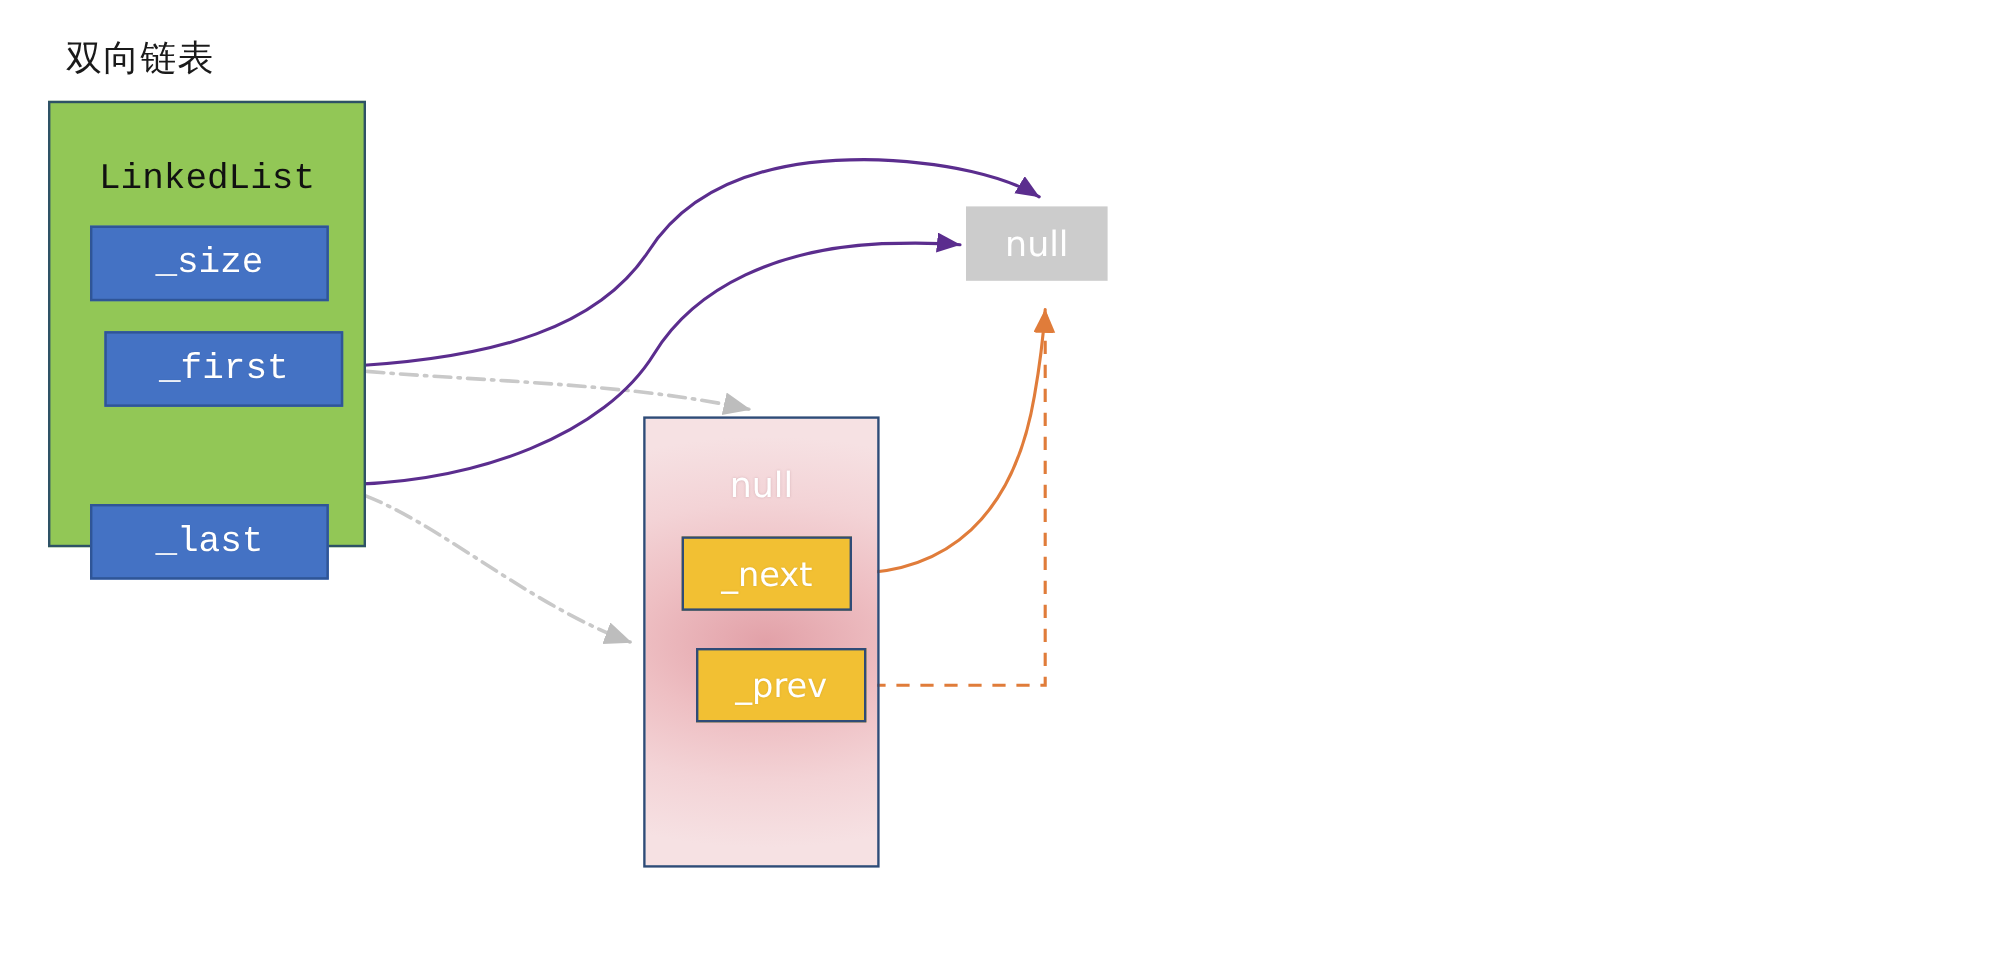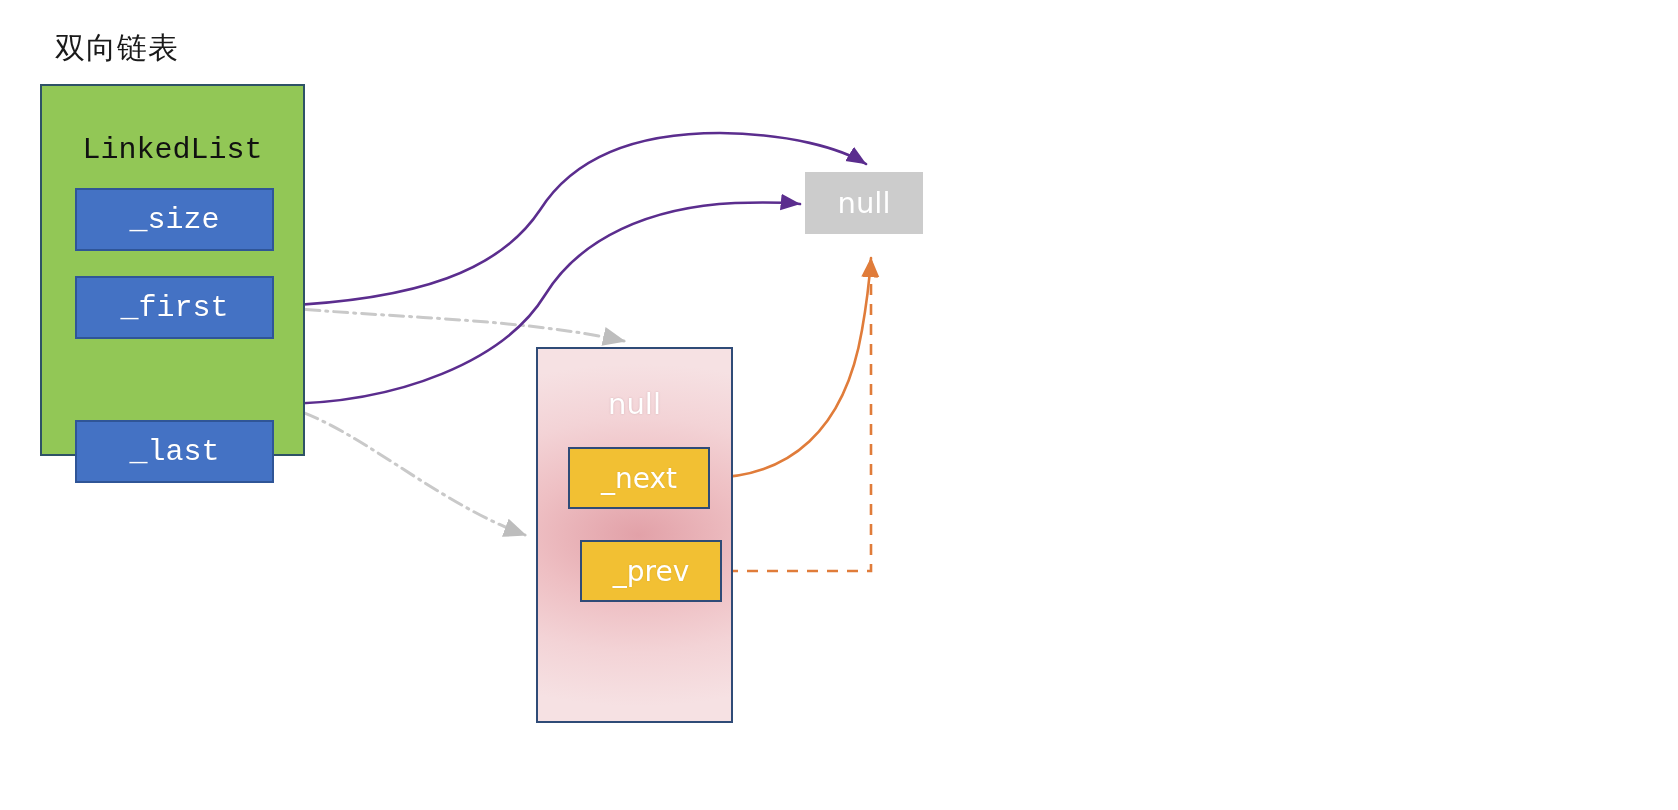--- a/index.html
+++ b/index.html
@@ -71,21 +71,21 @@
     border: 2px solid #2f5597;
     box-sizing: border-box;
     color: #ffffff;
     font-size: 30px;
     display: flex;
     align-items: center;
     justify-content: center;
     text-shadow: 0 0 1px rgba(0,0,0,0.15);
   }
   .field-blue.f0 { top: 102px; }
-  .field-blue.f1 { top: 190px; }
+  .field-blue.f1 { top: 190px; margin-left: 12px; }
   .field-blue.f2 { top: 287px; margin-top: 47px; }
 
   
   .node-box {
     position: absolute;
     left: 536px;
     top: 347px;
     width: 197px;
     height: 376px;
     border: 2px solid #2f4b77;

